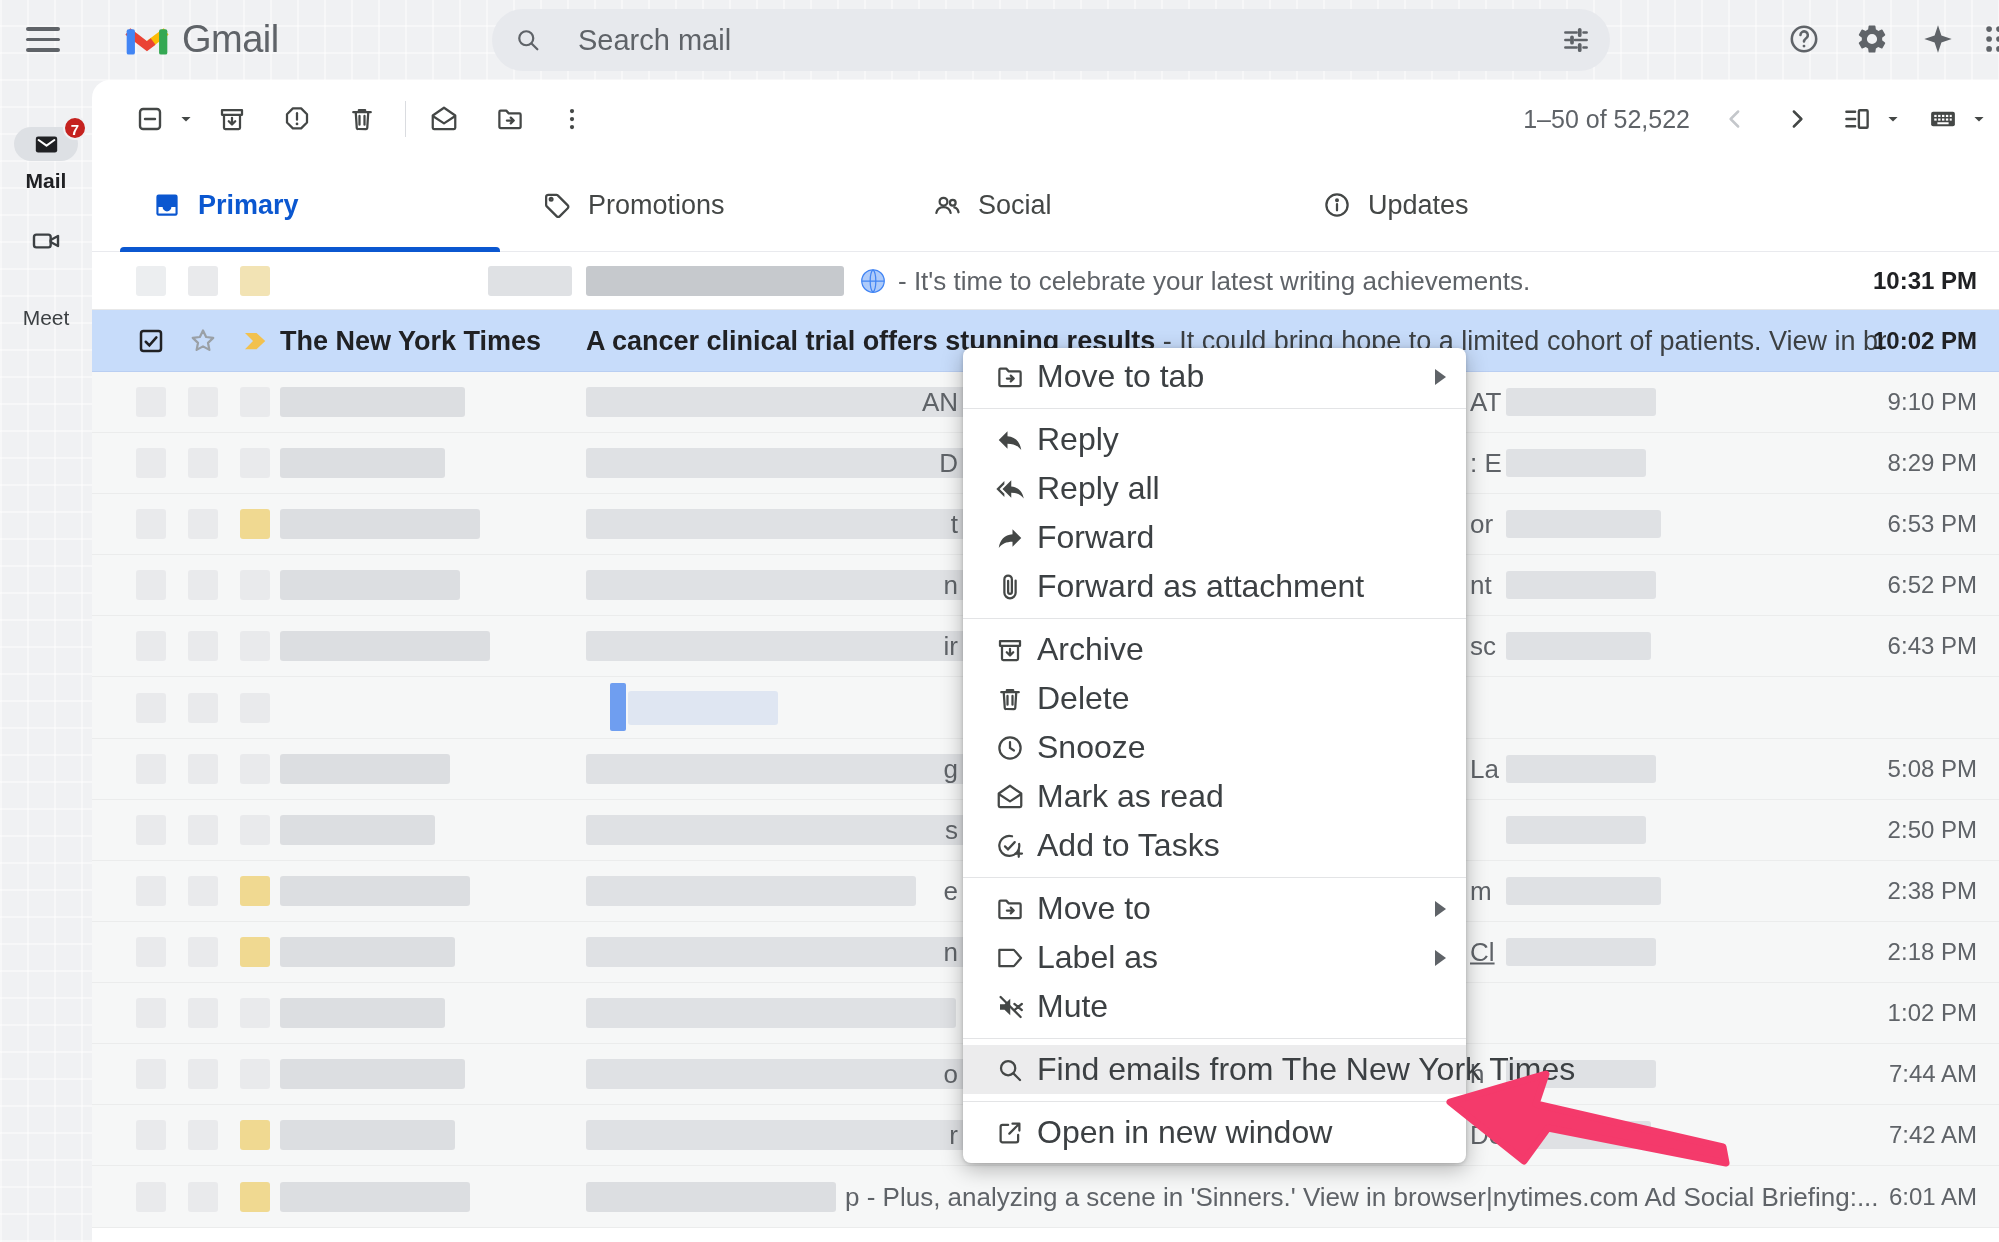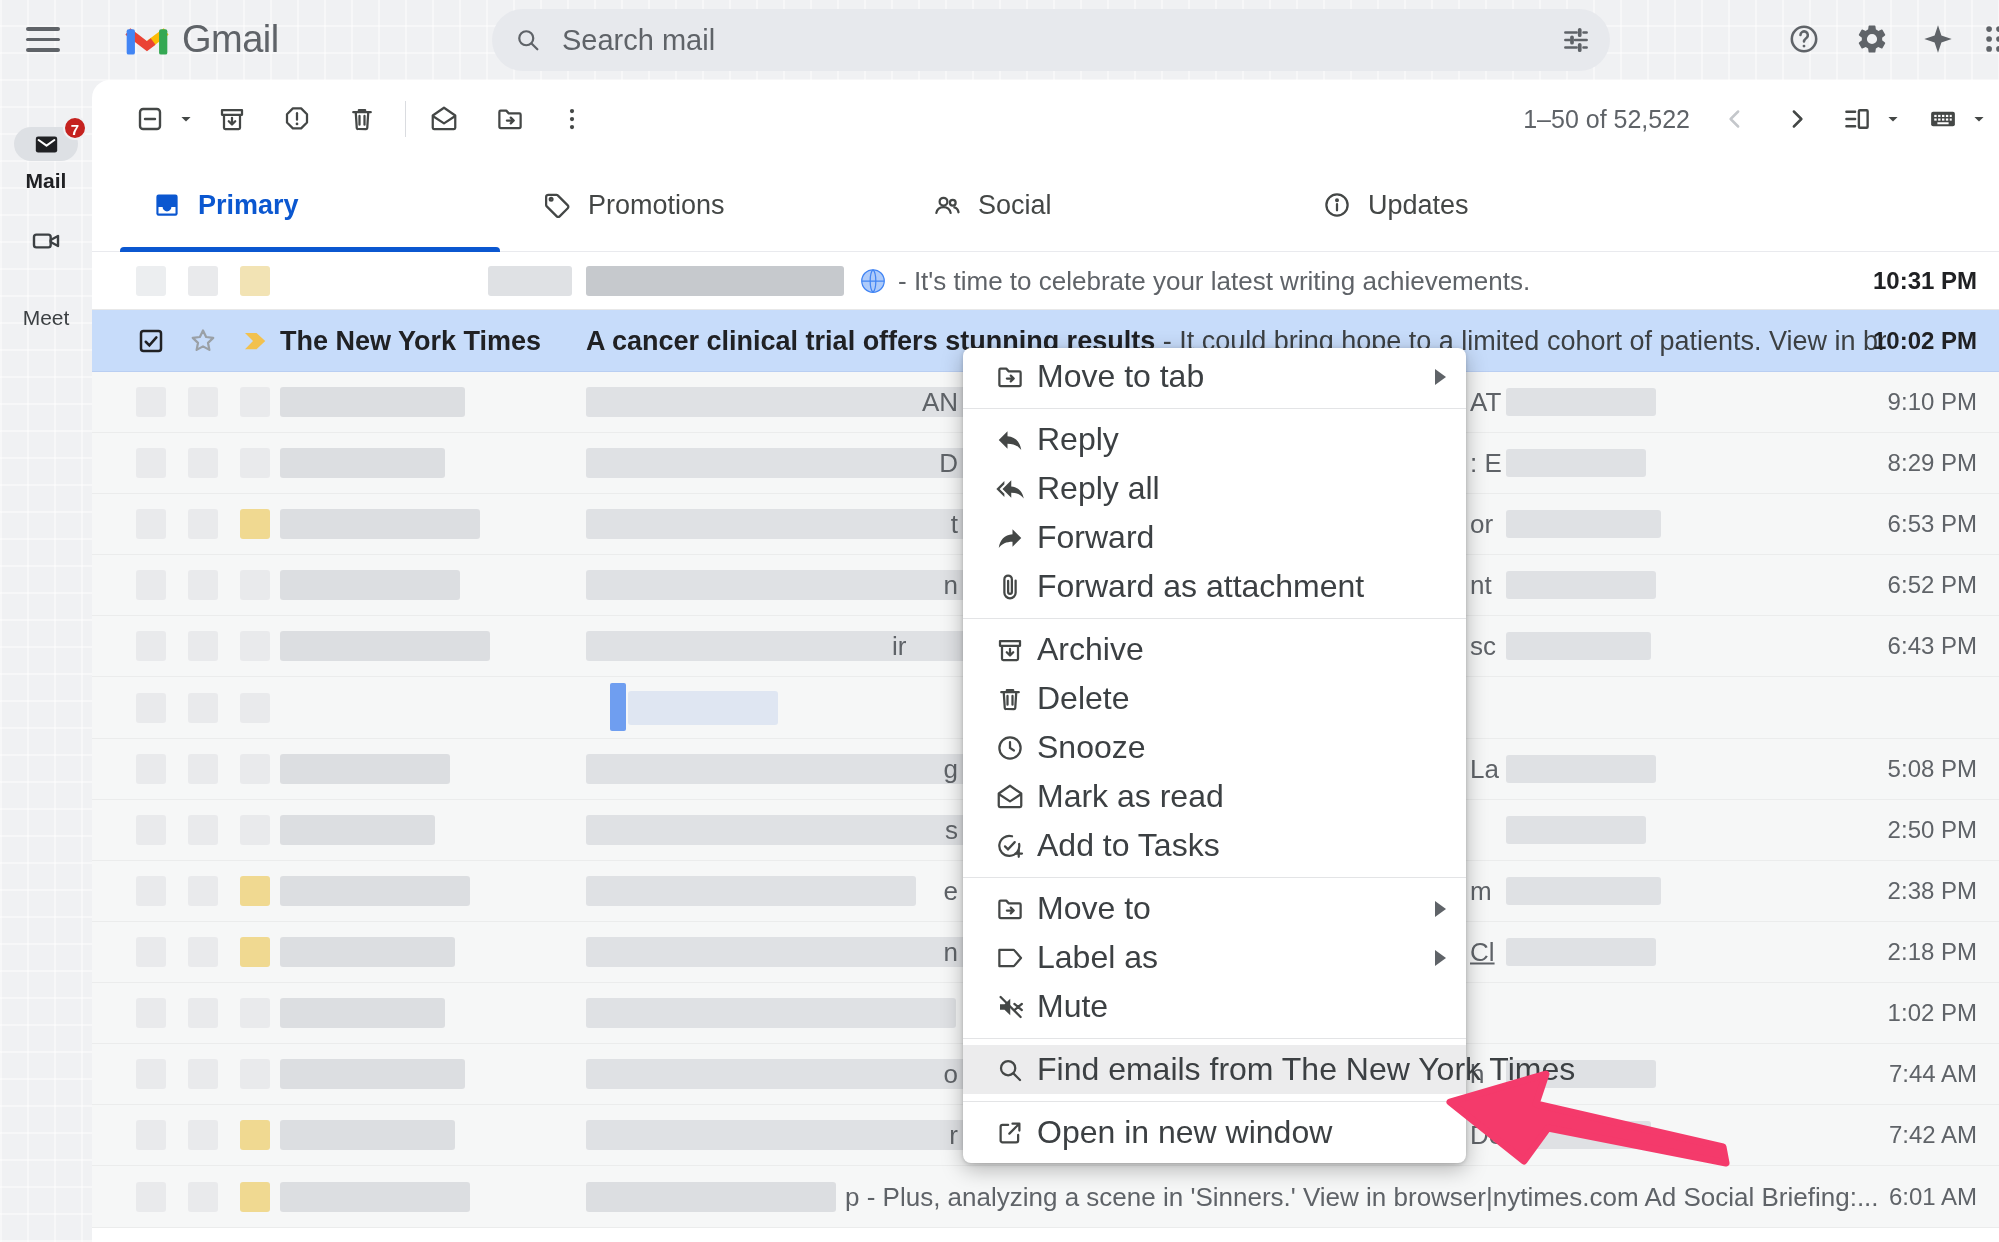--- a/index.html
+++ b/index.html
@@ -16,21 +16,21 @@
   .ic svg { width:100%; height:100%; display:block; }
 
   
   .topbar { position:absolute; left:0; top:0; width:1999px; height:80px; }
   .hamburger { position:absolute; left:26px; top:27px; width:36px; height:27px; cursor:pointer; }
   .hamburger i { display:block; width:34px; height:3.6px; background:#5f6368; border-radius:2px; margin-bottom:7px; }
   .gmail-m { position:absolute; left:124px; top:22px; width:46px; height:36px; }
   .gmail-word { position:absolute; left:182px; top:18px; font-size:38px; color:#5f6368; letter-spacing:-.5px; }
   .searchbar { position:absolute; left:492px; top:9px; width:1118px; height:62px; background:#e7e9ed; border-radius:31px; display:flex; align-items:center; padding:0 18px 0 22px; }
   .searchbar .ic.mag { width:28px; height:28px; color:#5f6368; }
-  .search-input { flex:1; margin-left:20px; border:none; outline:none; background:transparent; font-family:inherit; font-size:29px; color:#5f6368; }
+  .search-input { flex:1; margin-left:36px; border:none; outline:none; background:transparent; font-family:inherit; font-size:29px; color:#5f6368; }
   .search-input::placeholder { color:#5f6368; opacity:1; }
   .searchbar .ic.tune { width:32px; height:32px; color:#5f6368; cursor:pointer; }
   .hbtn { position:absolute; top:12px; width:54px; height:54px; border-radius:50%; display:flex; align-items:center; justify-content:center; color:#5f6368; cursor:pointer; }
   .hbtn .ic { width:34px; height:34px; }
 
   
   .rail { position:absolute; left:0; top:80px; width:92px; height:1162px; }
   .rail-item { position:absolute; left:0; width:92px; text-align:center; cursor:pointer; }
   .mail-pill { position:relative; margin:0 auto; width:64px; height:34px; border-radius:17px; background:#dde0e4; display:flex; align-items:center; justify-content:center; }
   .mail-pill .ic { width:27px; height:27px; }
@@ -441,21 +441,21 @@
         <span class="abs frag" style="left: 1378px;">nt</span>
         <span class="sb" style="left: 1414px; width: 150px; background: rgb(223, 225, 228); height: 28px;"></span>
         <span class="rowtime">6:52 PM</span>
       </div>
       <div class="row " style="height: 61px;">
         <span class="mb" style="left: 44px;"></span>
         <span class="mb" style="left: 96px;"></span>
         <span class="mb" style="left: 148px;"></span>
         <span class="sb" style="left: 188px; width: 210px;"></span>
         <span class="sb" style="left: 494px; width: 420px; background: rgb(223, 225, 228);"></span>
-        <span class="abs frag" style="left: 800px; width: 66px; ">ir</span>
+        <span class="abs frag" style="left: 800px; width: 66px; text-align: right;">ir</span>
         <span class="abs frag" style="left: 1378px;">sc</span>
         <span class="sb" style="left: 1414px; width: 145px; background: rgb(223, 225, 228); height: 28px;"></span>
         <span class="rowtime">6:43 PM</span>
       </div>
       <div class="row " style="height: 62px;">
         <span class="mb" style="left: 44px;"></span>
         <span class="mb" style="left: 96px;"></span>
         <span class="mb" style="left: 148px;"></span>
         <span style="position: absolute; left: 518px; top: 6px; width: 16px; height: 48px; background: rgb(111, 158, 240); border-radius: 2px;"></span>
         <span style="position: absolute; left: 536px; top: 14px; width: 150px; height: 34px; background: rgb(223, 230, 242); border-radius: 3px;"></span>

